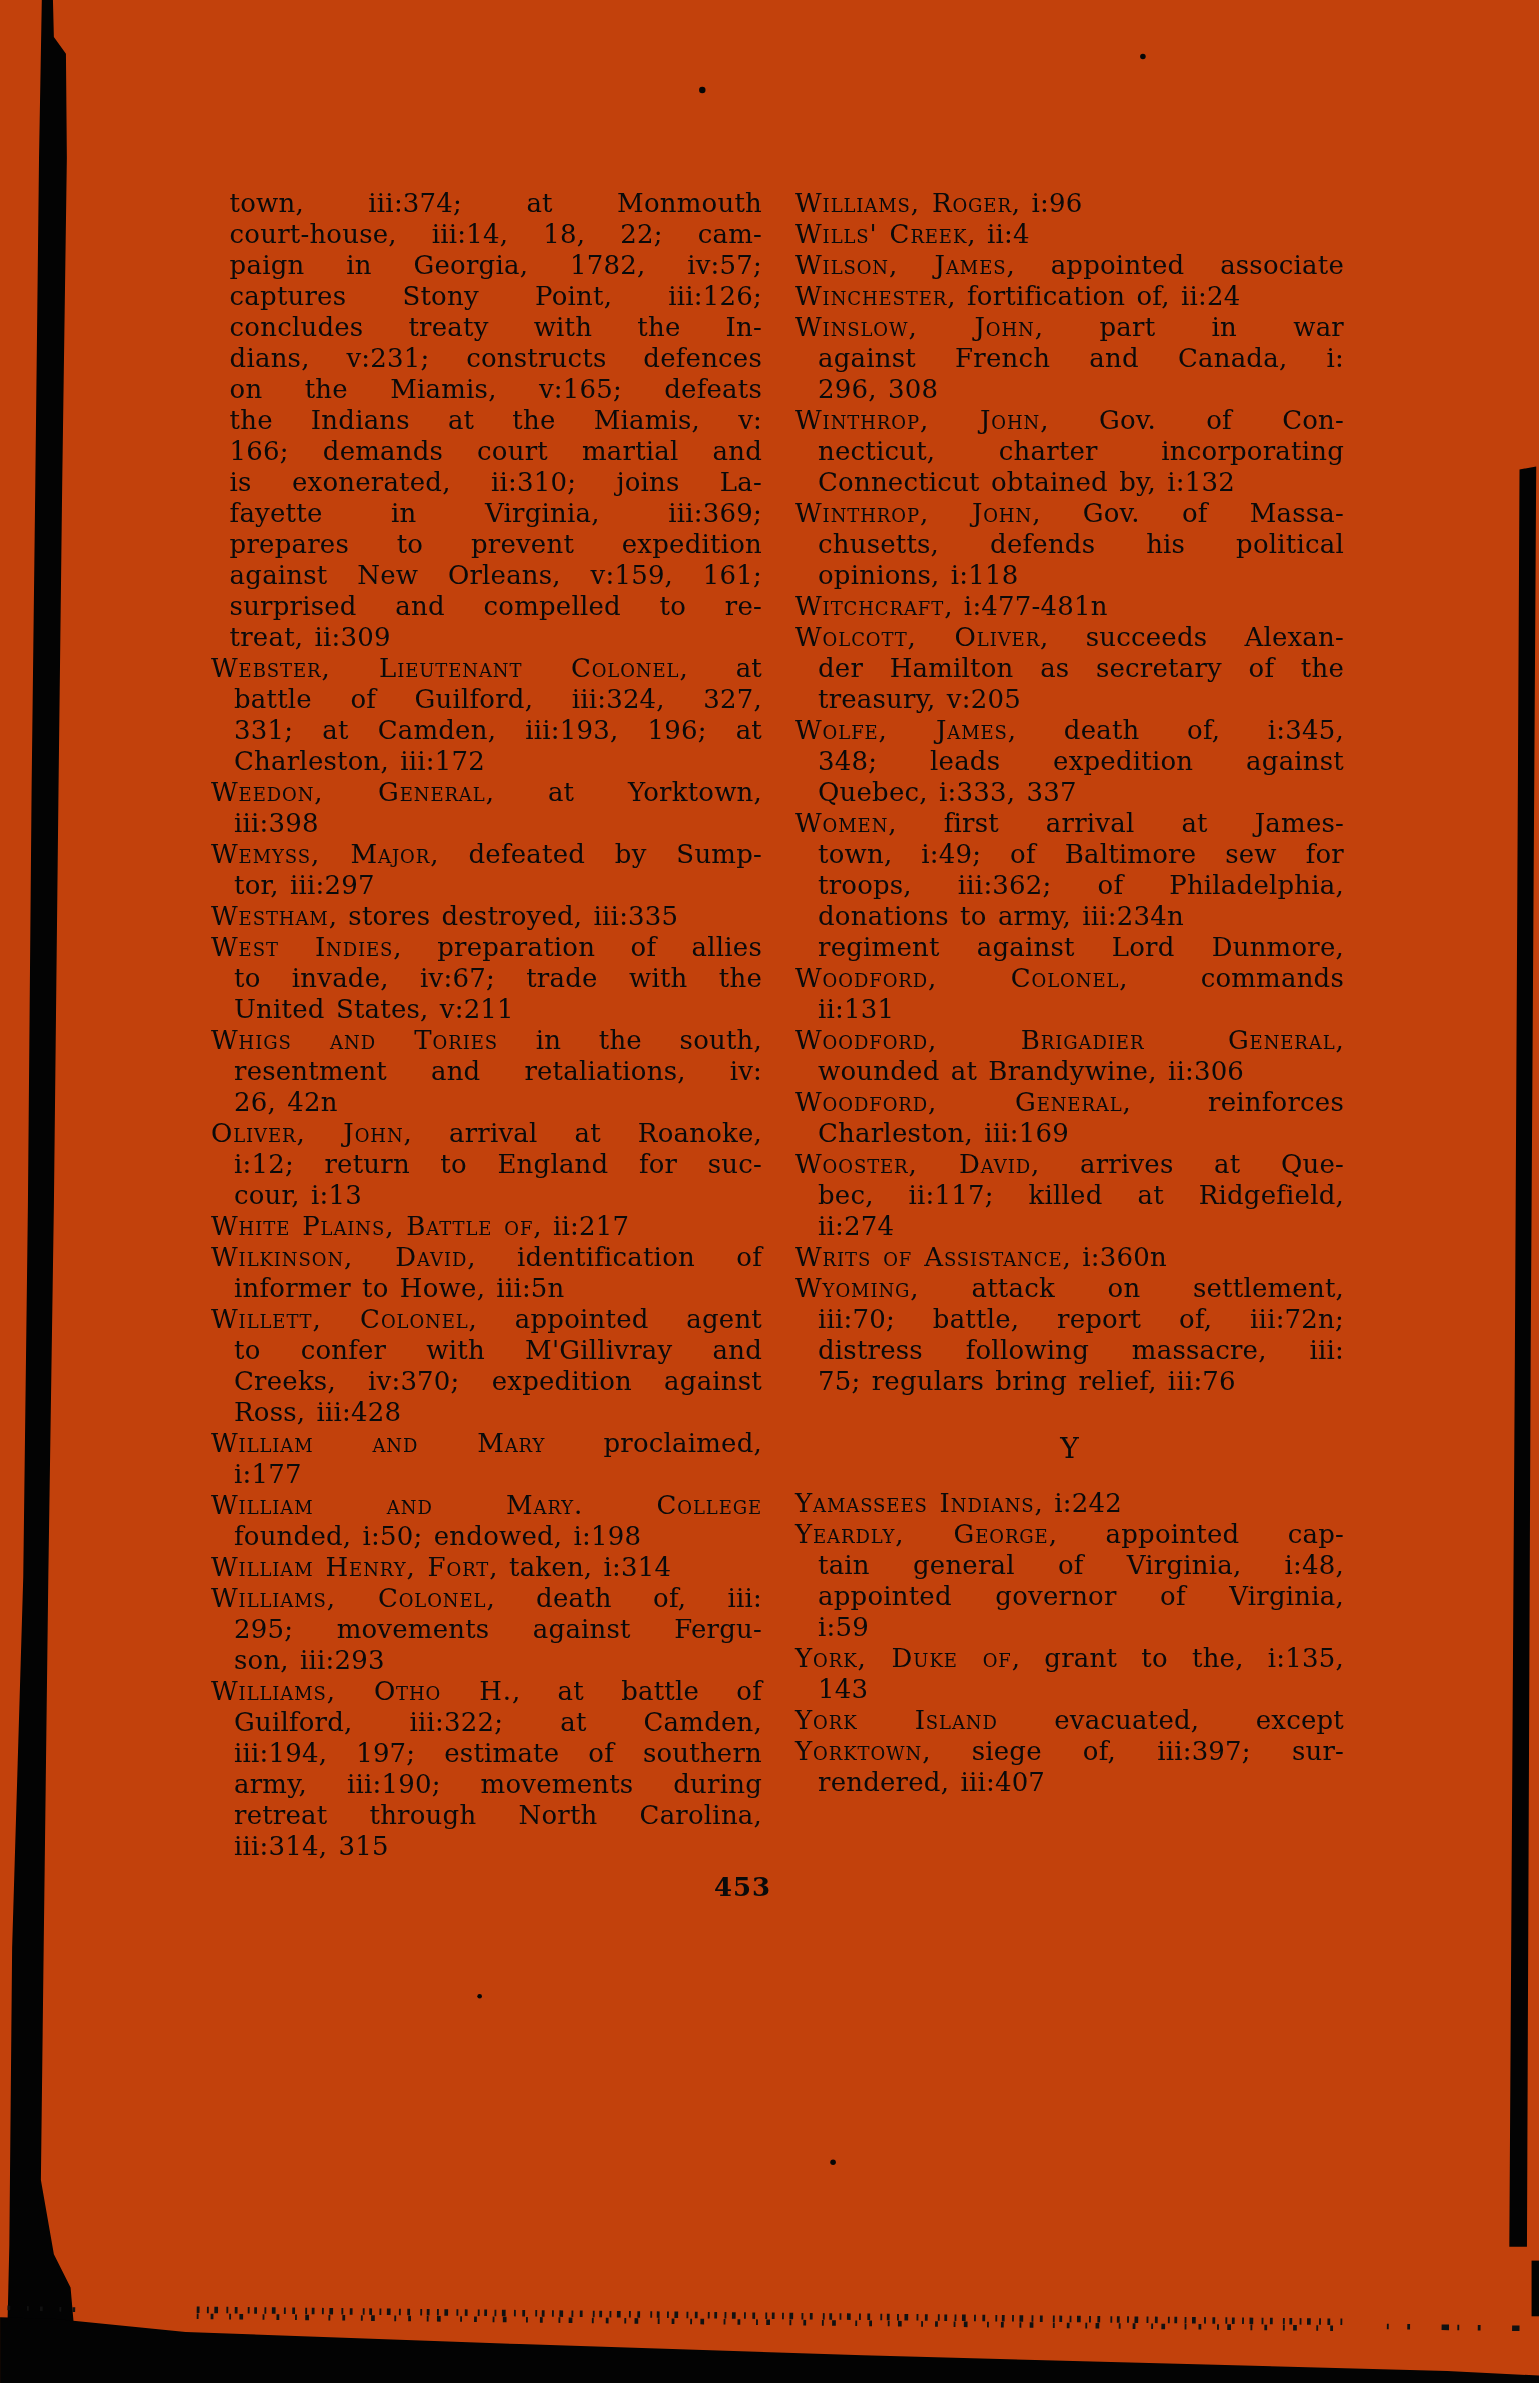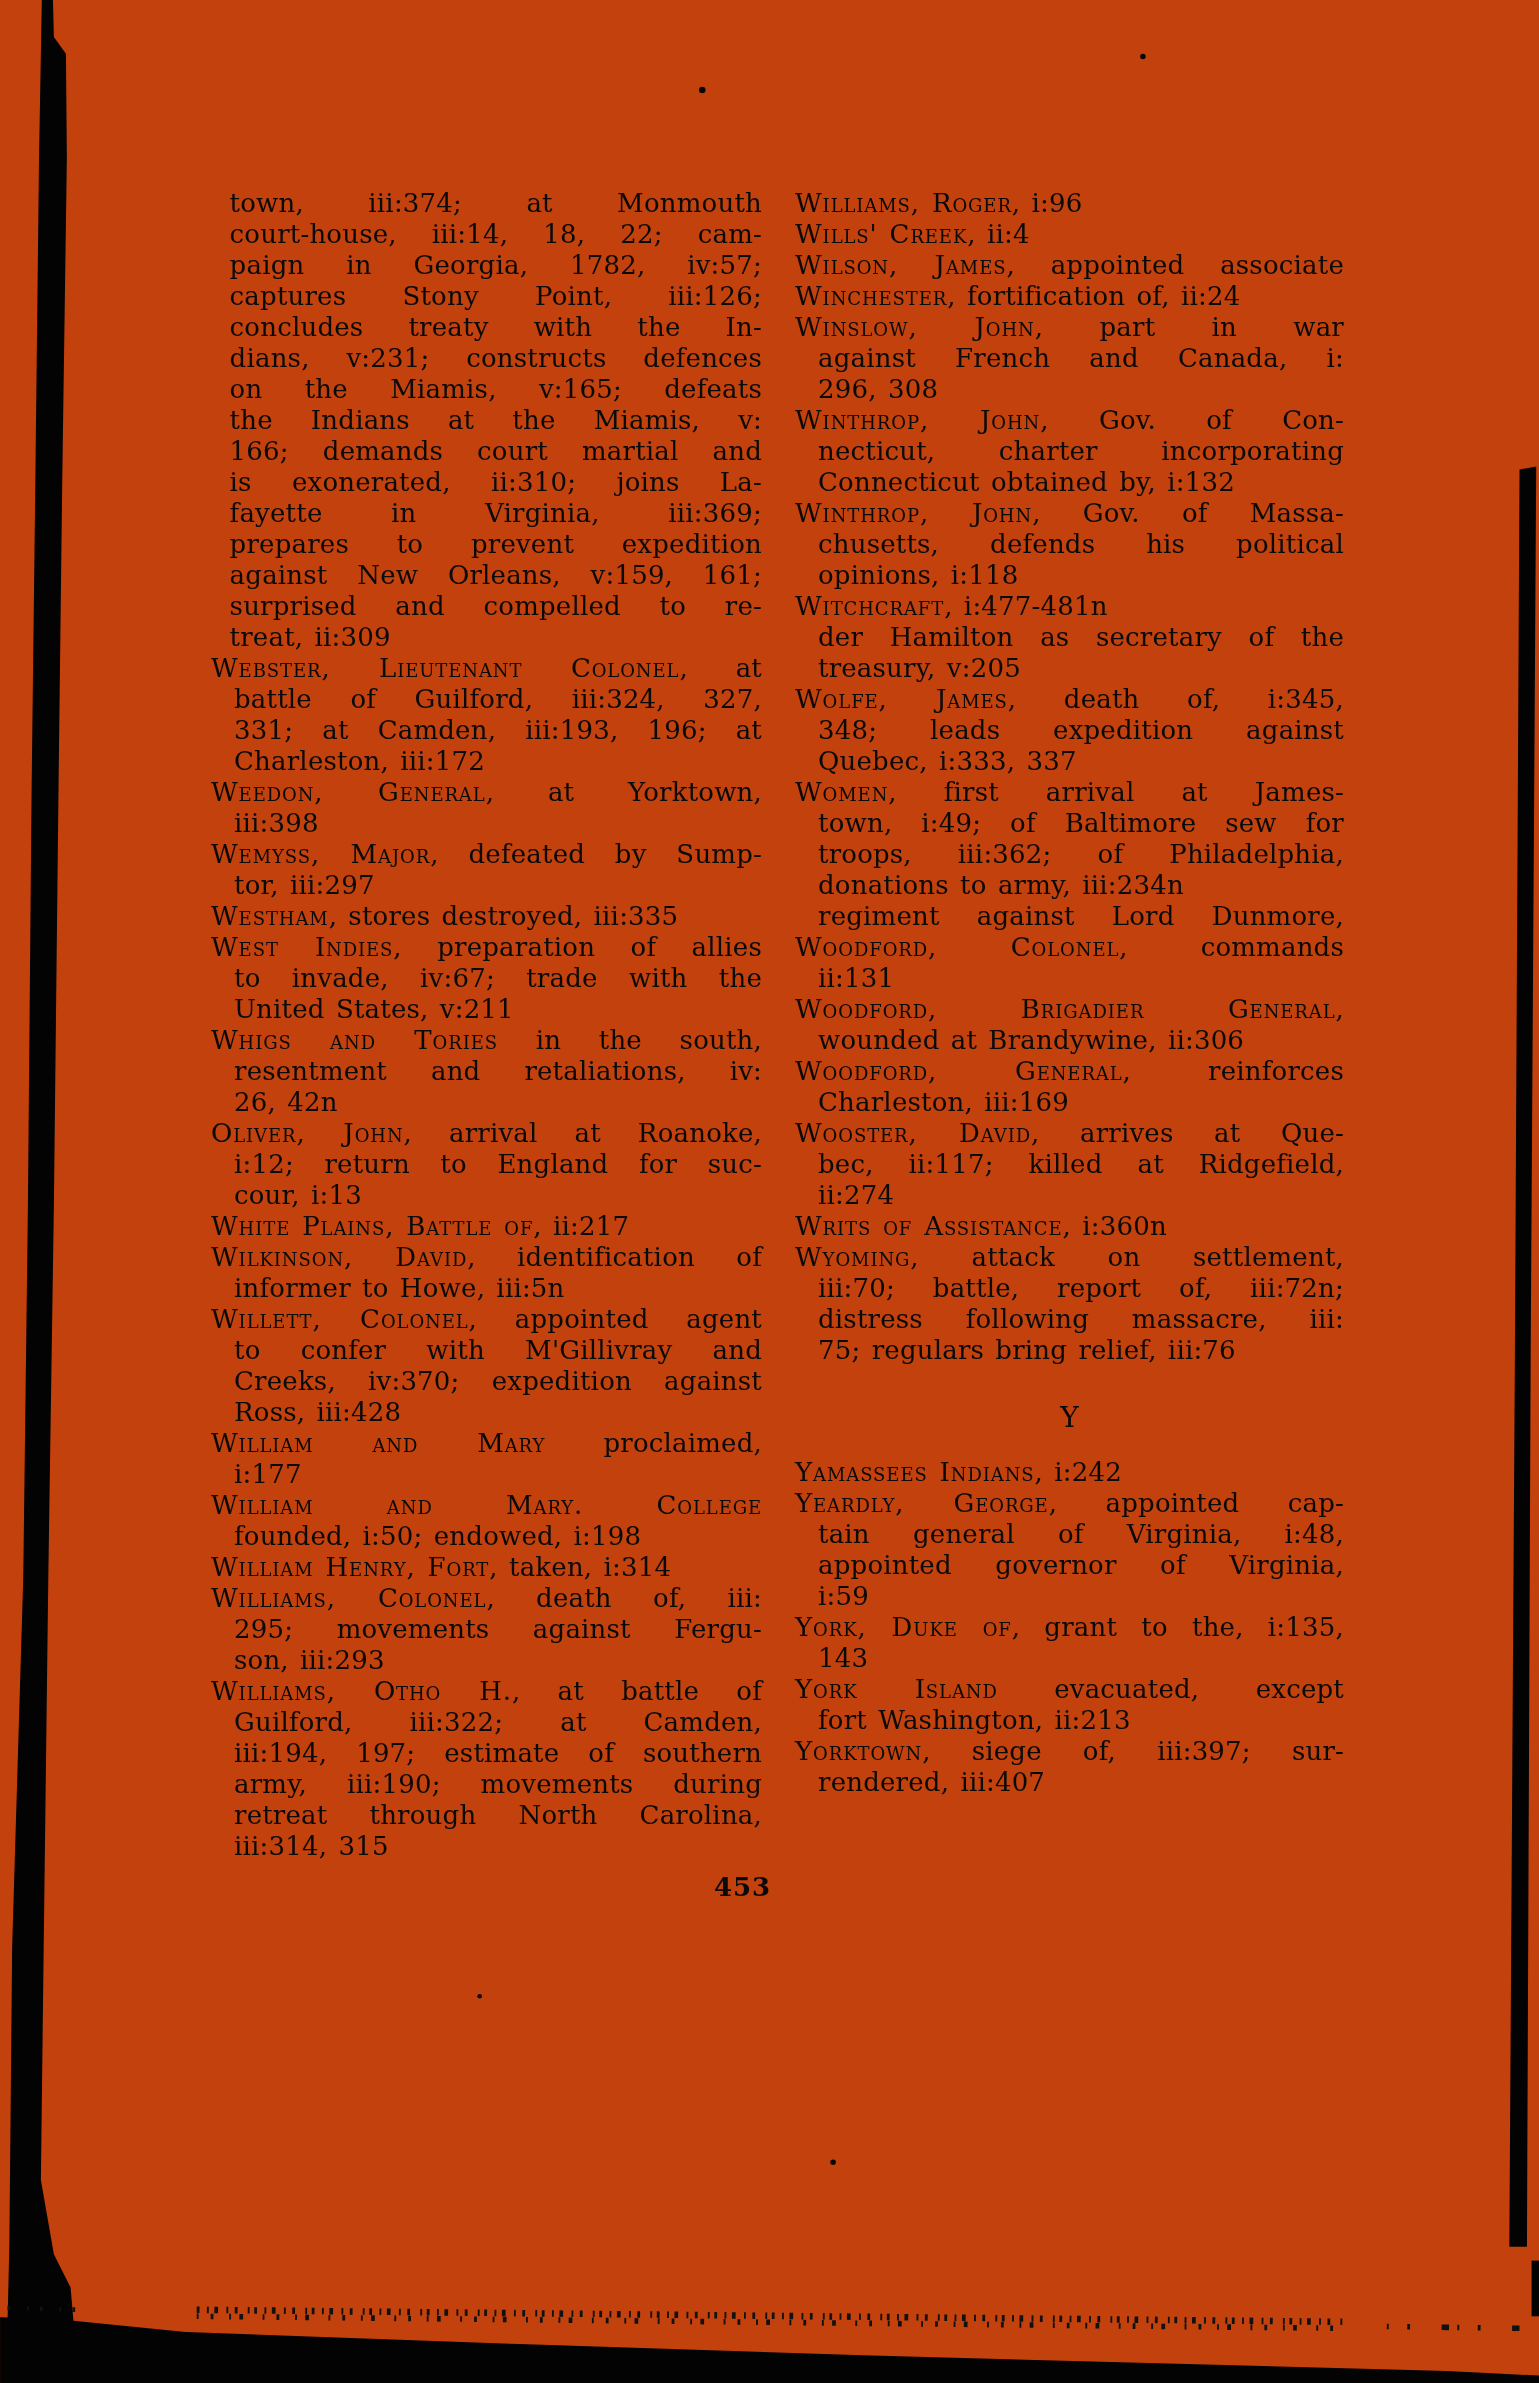--- a/index.html
+++ b/index.html
@@ -174,20 +174,21 @@
       </div>
       <div class="entry">
         <div class="line first"><span class="sc">Winthrop, John</span>, Gov. of Massa-</div>
         <div class="line cont">chusetts, defends his political</div>
         <div class="line cont last">opinions, i:118</div>
       </div>
       <div class="entry">
         <div class="line first last"><span class="sc">Witchcraft</span>, i:477-481n</div>
       </div>
       <div class="entry">
+        <div class="line first"><span class="sc">Wolcott, Oliver</span>, succeeds Alexan-</div>
         <div class="line cont">der Hamilton as secretary of the</div>
         <div class="line cont last">treasury, v:205</div>
       </div>
       <div class="entry">
         <div class="line first"><span class="sc">Wolfe, James</span>, death of, i:345,</div>
         <div class="line cont">348; leads expedition against</div>
         <div class="line cont last">Quebec, i:333, 337</div>
       </div>
       <div class="entry">
         <div class="line first"><span class="sc">Women</span>, first arrival at James-</div>
@@ -231,21 +232,20 @@
         <div class="line cont">tain general of Virginia, i:48,</div>
         <div class="line cont">appointed governor of Virginia,</div>
         <div class="line cont last">i:59</div>
       </div>
       <div class="entry">
         <div class="line first"><span class="sc">York, Duke of</span>, grant to the, i:135,</div>
         <div class="line cont last">143</div>
       </div>
       <div class="entry">
         <div class="line first"><span class="sc">York Island</span> evacuated, except</div>
-        <div class="line cont last">fort Washington, ii:213</div>
       </div>
       <div class="entry">
         <div class="line first"><span class="sc">Yorktown</span>, siege of, iii:397; sur-</div>
         <div class="line cont last">rendered, iii:407</div>
       </div>
     </div>
 
   <div id="page-number">453</div>
 
   <svg id="artifacts" width="1540" height="2384" viewBox="0 0 1660 2570">

